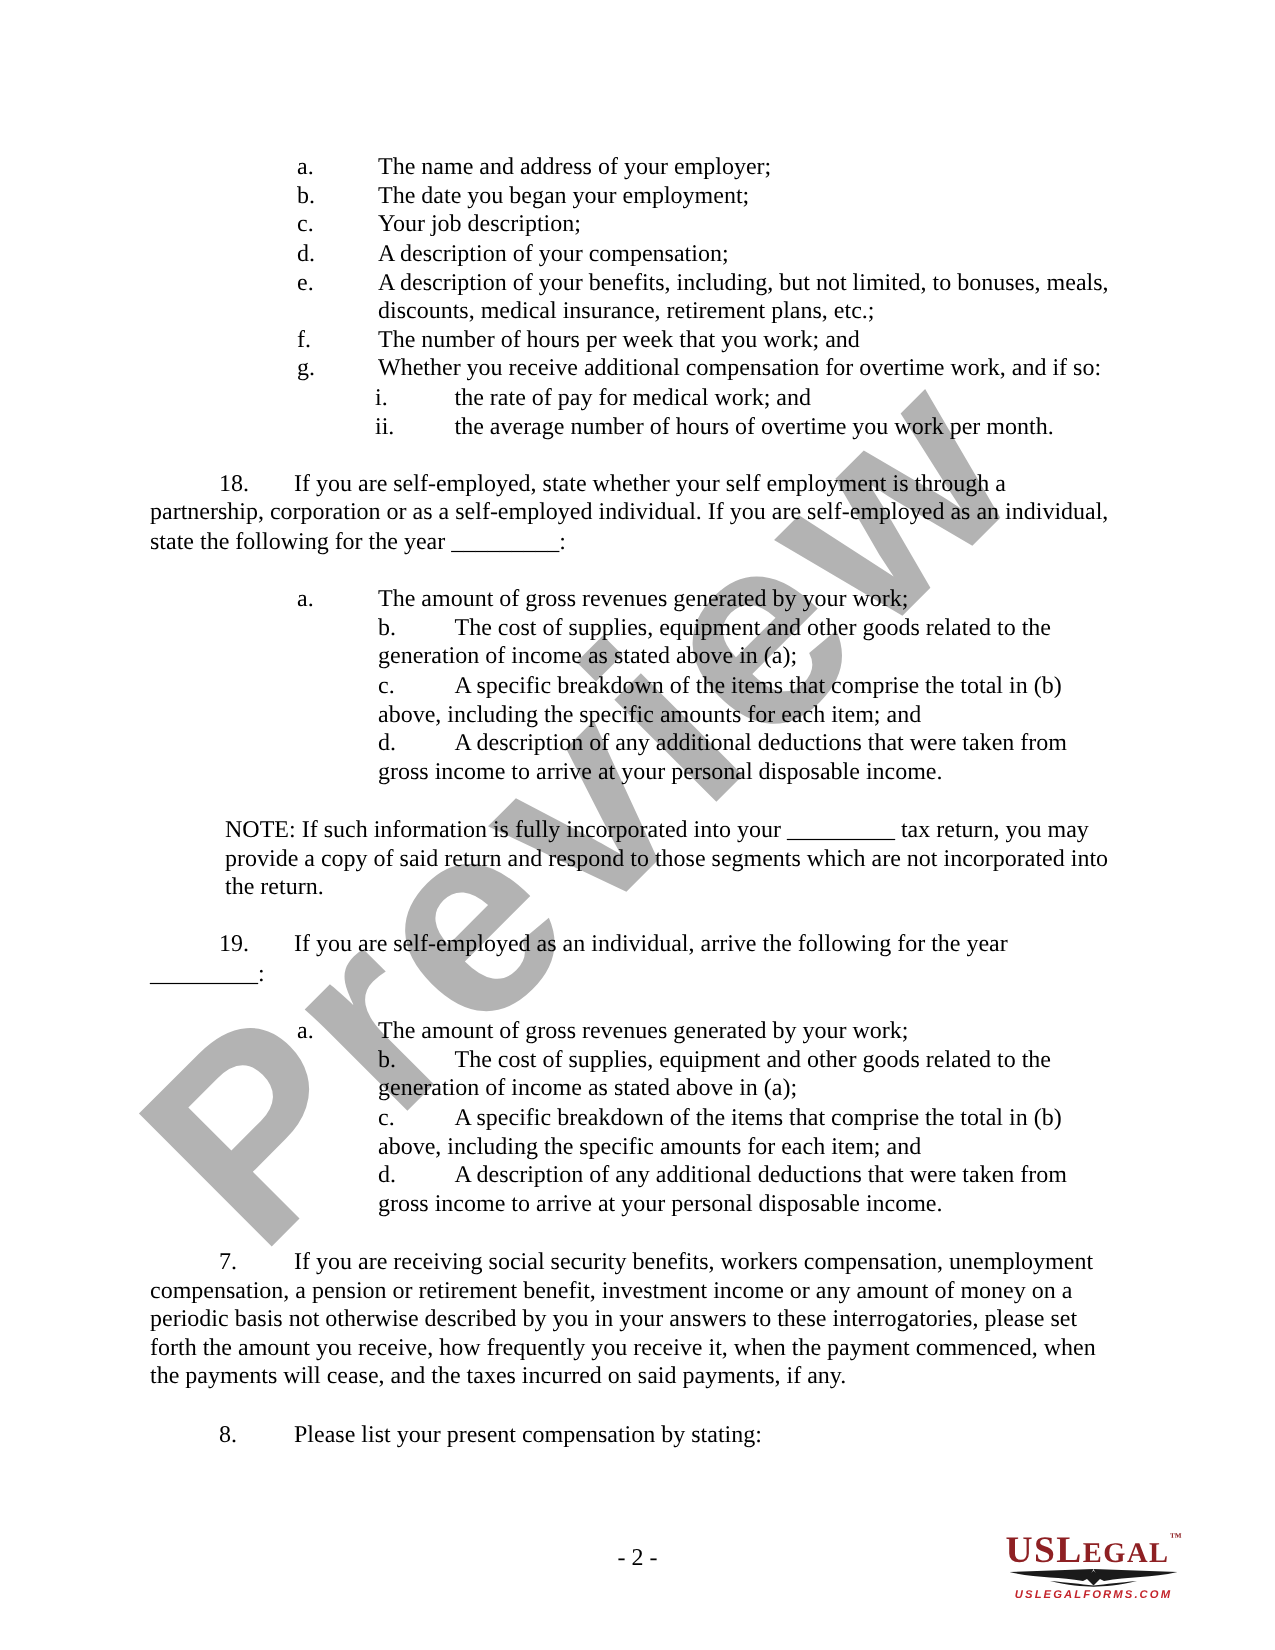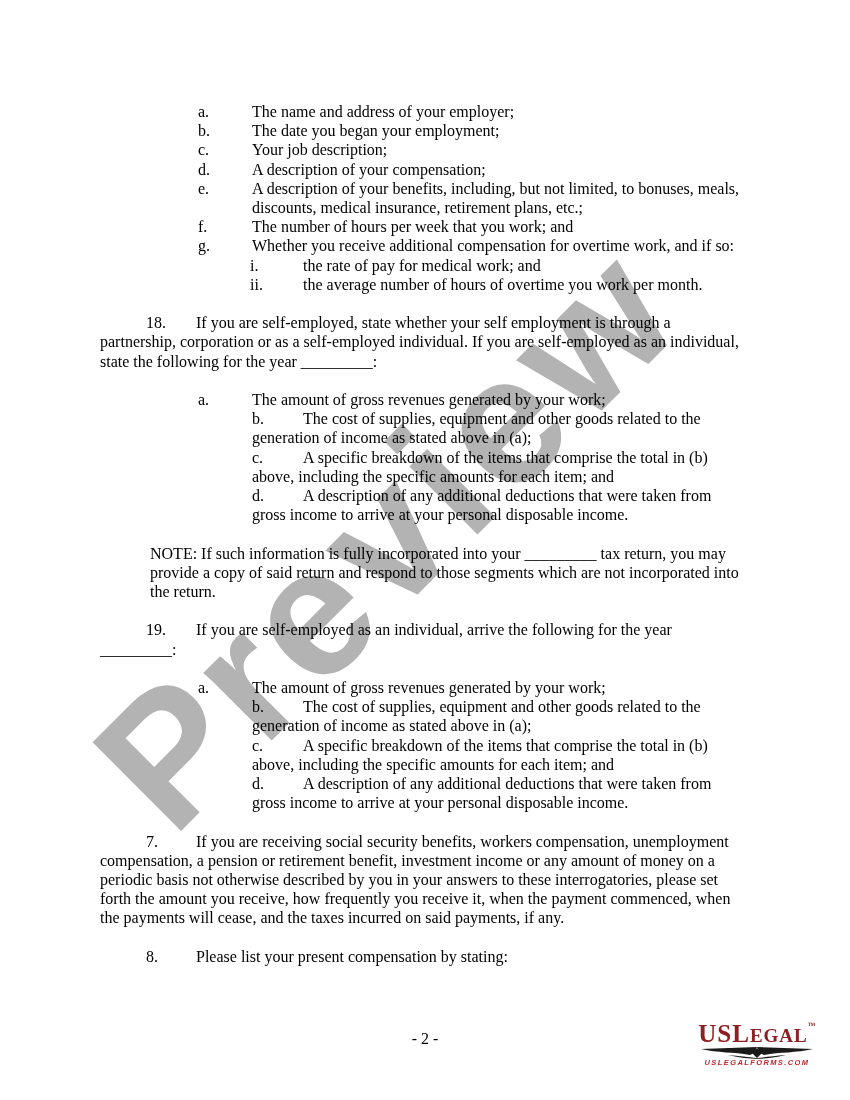--- a/index.html
+++ b/index.html
@@ -49,21 +49,21 @@
   .para .pnum { display:inline-block; margin-left:46px; width:50px; }
   .note { margin-left:50px; width:600px; }
   .note .u { }
   .blankline { display:block; }
   
   .pageno {
     position:absolute; left:0; right:0; top:1029px;
     text-align:center; z-index:1;
   }
   .logo {
-    position:absolute; left:694px; top:1020px; width:126px;
+    position:absolute; left:666px; top:1020px; width:126px;
     text-align:center; z-index:1; line-height:normal;
   }
   .logo-brand {
     font-family:"Liberation Serif", serif;
     font-weight:bold;
     white-space:nowrap;
   }
   .logo-brand .big   { font-size:25px; letter-spacing:1px; }
   .logo-brand .small { font-size:19px; letter-spacing:1px; }
   .logo-brand .tm    { font-size:8px; vertical-align:14px; }

